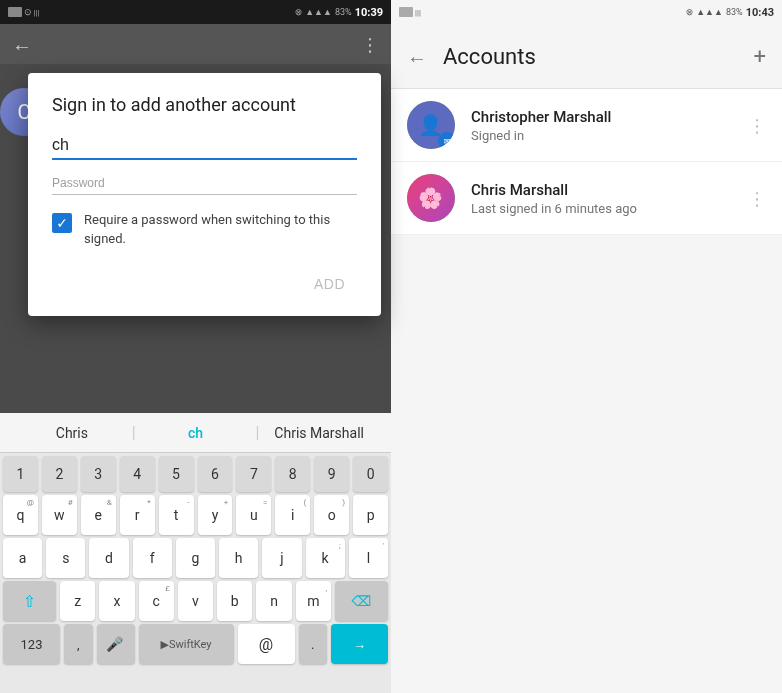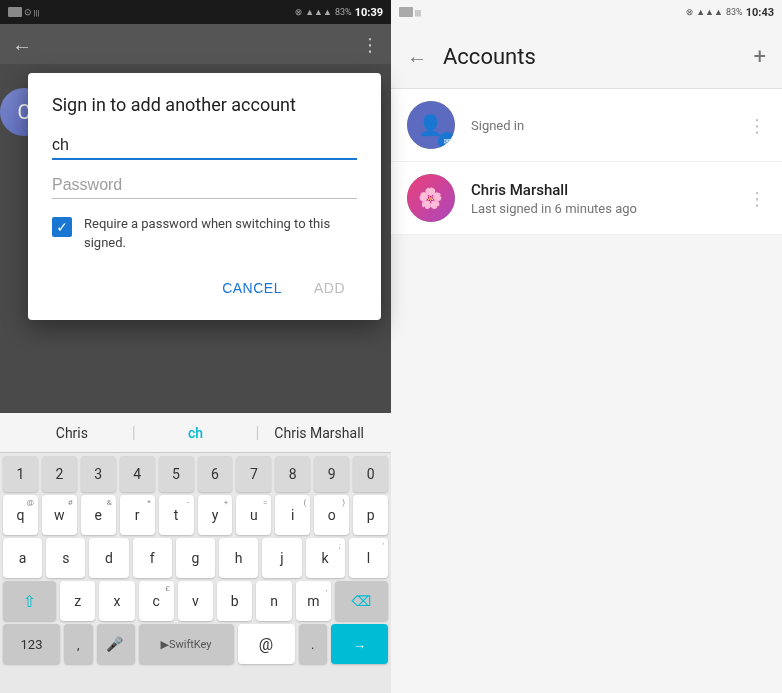--- a/index.html
+++ b/index.html
@@ -122,21 +122,21 @@
       color: #212121;
       padding: 4px 0;
       background: transparent;
     }
 
     .dialog-input-password {
       width: 100%;
       border: none;
       border-bottom: 1px solid #bdbdbd;
       outline: none;
-      font-size: 16px;
+      font-size: 12px;
       color: #9e9e9e;
       padding: 4px 0;
       background: transparent;
     }
 
     .dialog-input-password::placeholder {
       color: #9e9e9e;
     }
 
     .checkbox-row {
@@ -488,21 +488,20 @@
     </div>
 
     <div class="checkbox-row">
       <div class="checkbox-custom">
         <span class="checkmark">✓</span>
       </div>
       <span class="checkbox-label">Require a password when switching to this signed.</span>
     </div>
 
     <div class="dialog-buttons">
-      <button class="btn-cancel">CANCEL</button>
       <button class="btn-add">ADD</button>
     </div>
   </div>
 
   <div class="keyboard-area">
 
     <div class="keyboard-suggestions">
       <span class="suggestion">Chris</span>
       <span style="color:#ccc;">|</span>
       <span class="suggestion-highlight">ch</span>
@@ -614,20 +613,21 @@
   <div class="account-item">
     <div class="account-avatar" style="position:relative;">
       <div class="avatar-circle-blue">
         <span>👤</span>
       </div>
       <div class="messenger-badge">
         <span style="font-size:8px;">✉</span>
       </div>
     </div>
     <div class="account-info">
+      <div class="account-name">Christopher Marshall</div>
       <div class="account-status">Signed in</div>
     </div>
     <span class="more-icon">⋮</span>
   </div>
 
   <div class="account-item">
     <div class="account-avatar">
       <div class="avatar-circle-pink">
         <span>🌸</span>
       </div>

